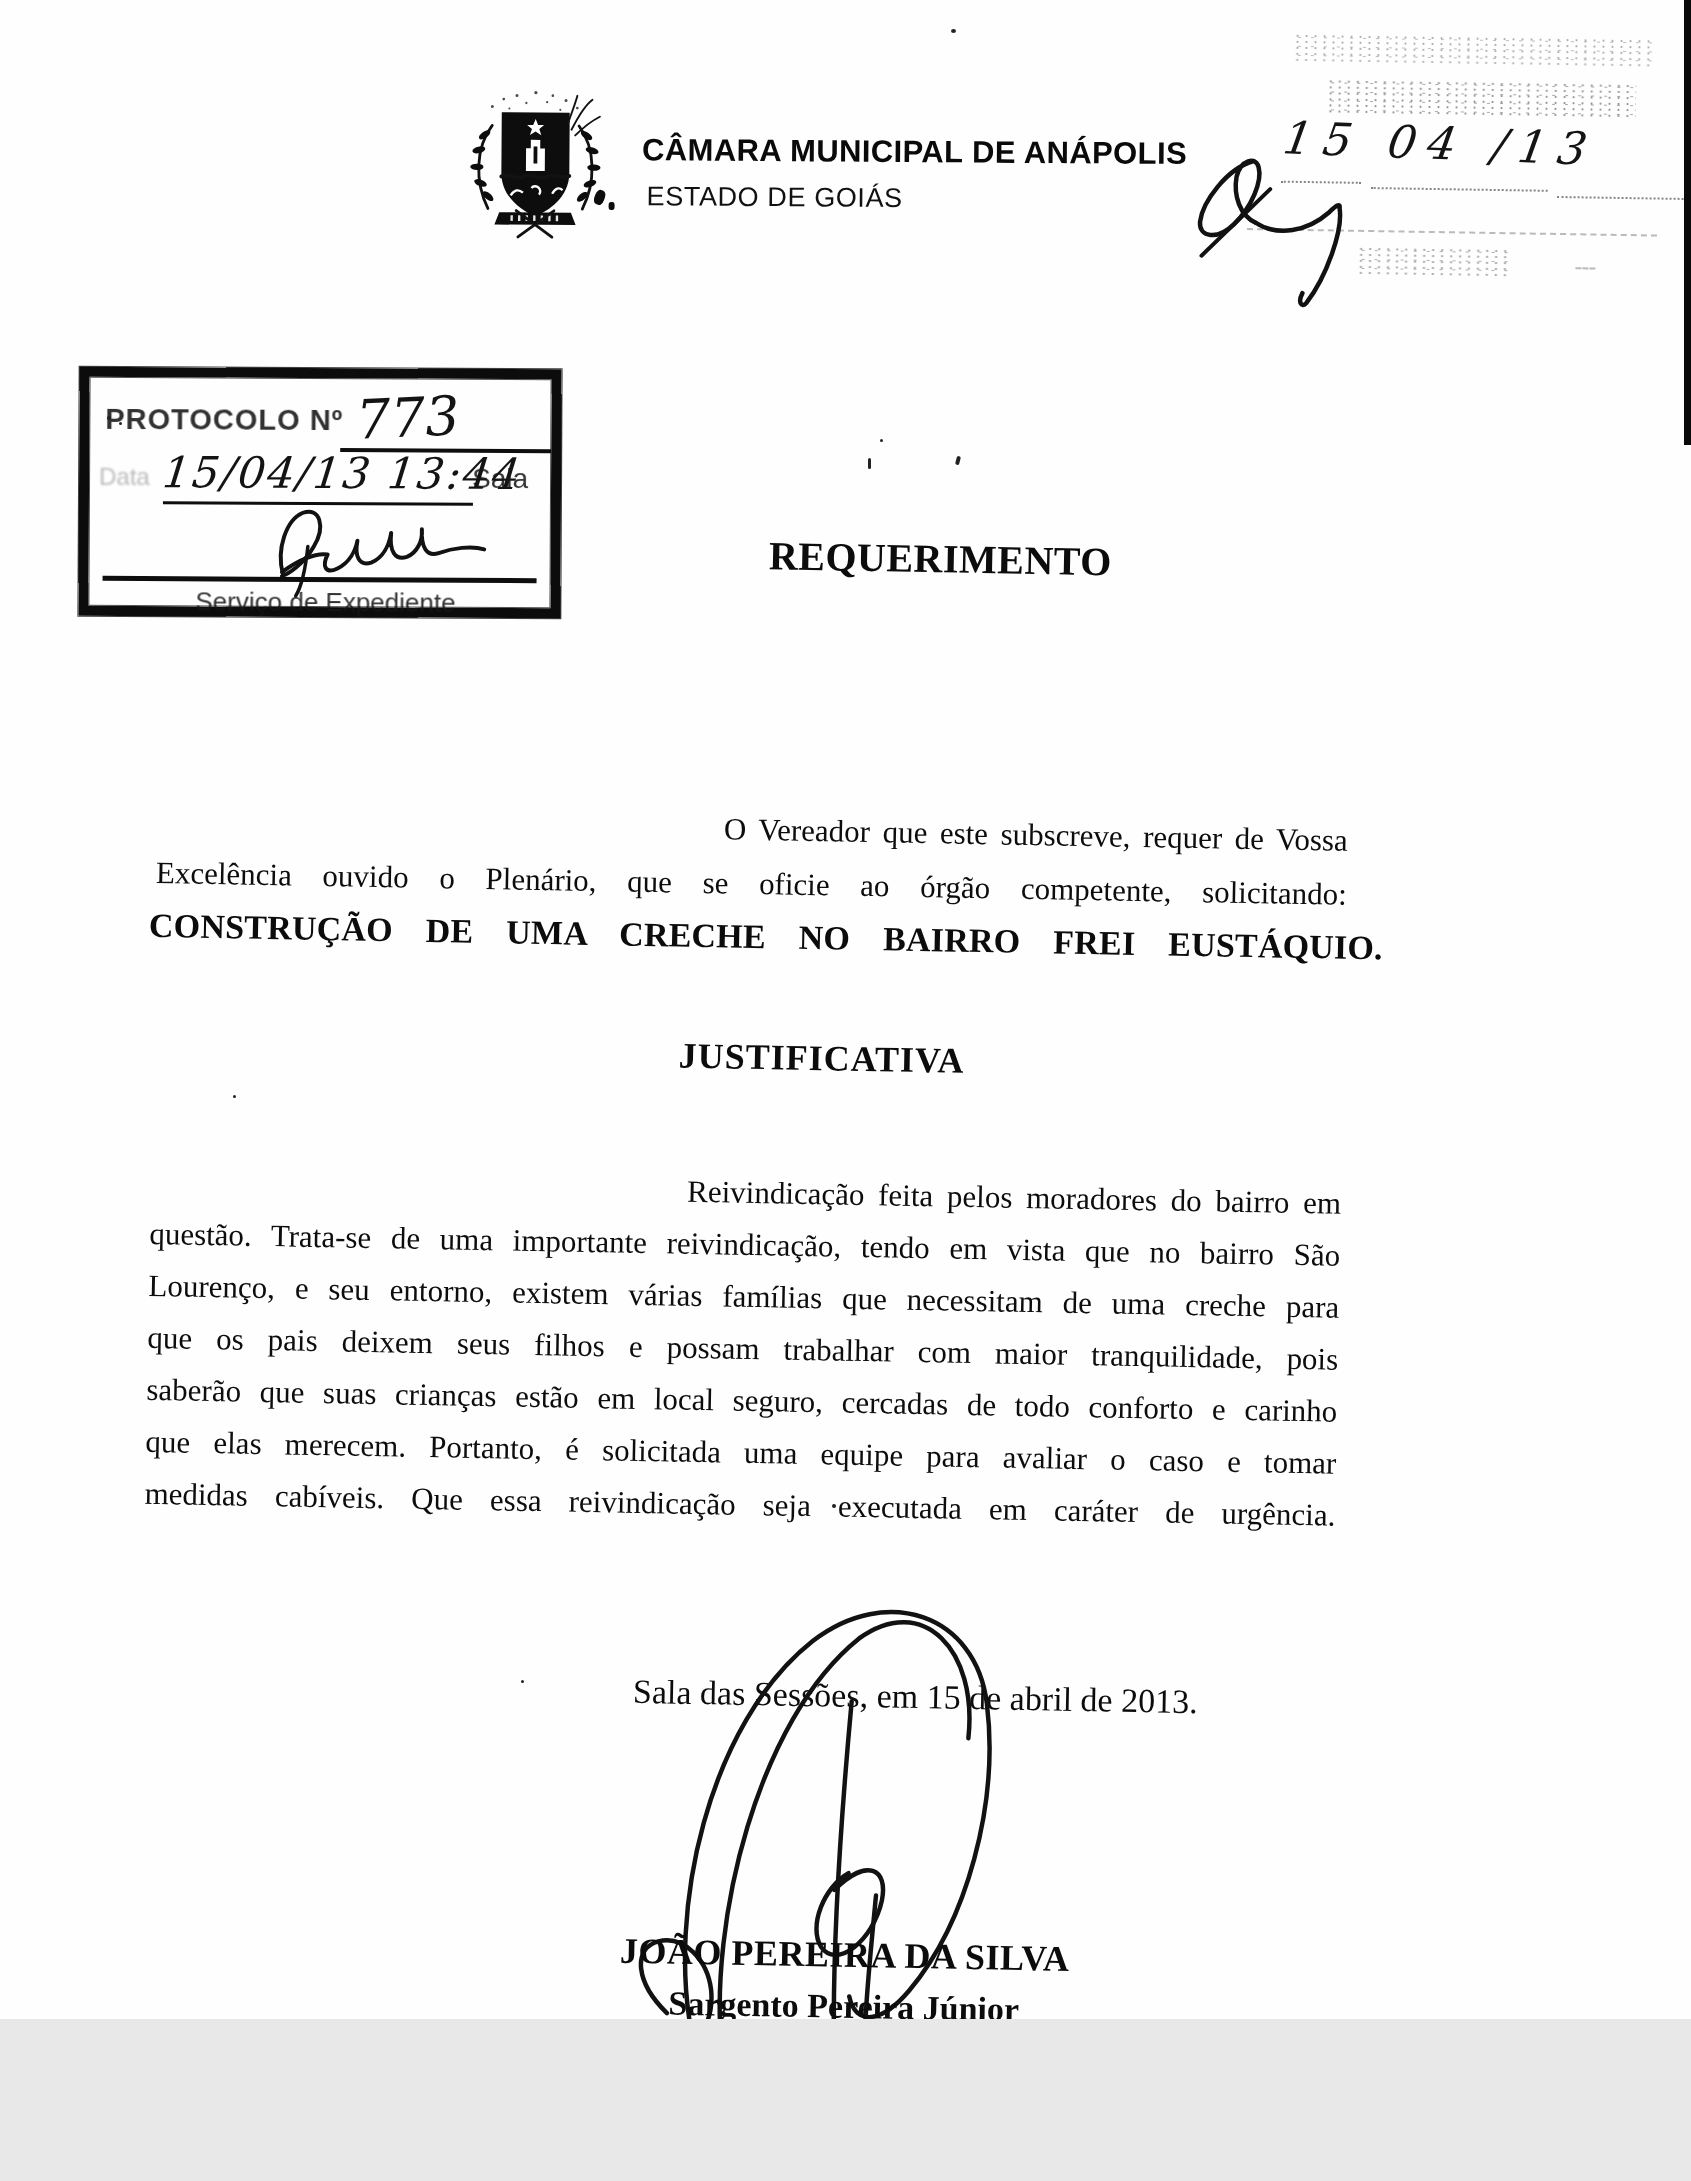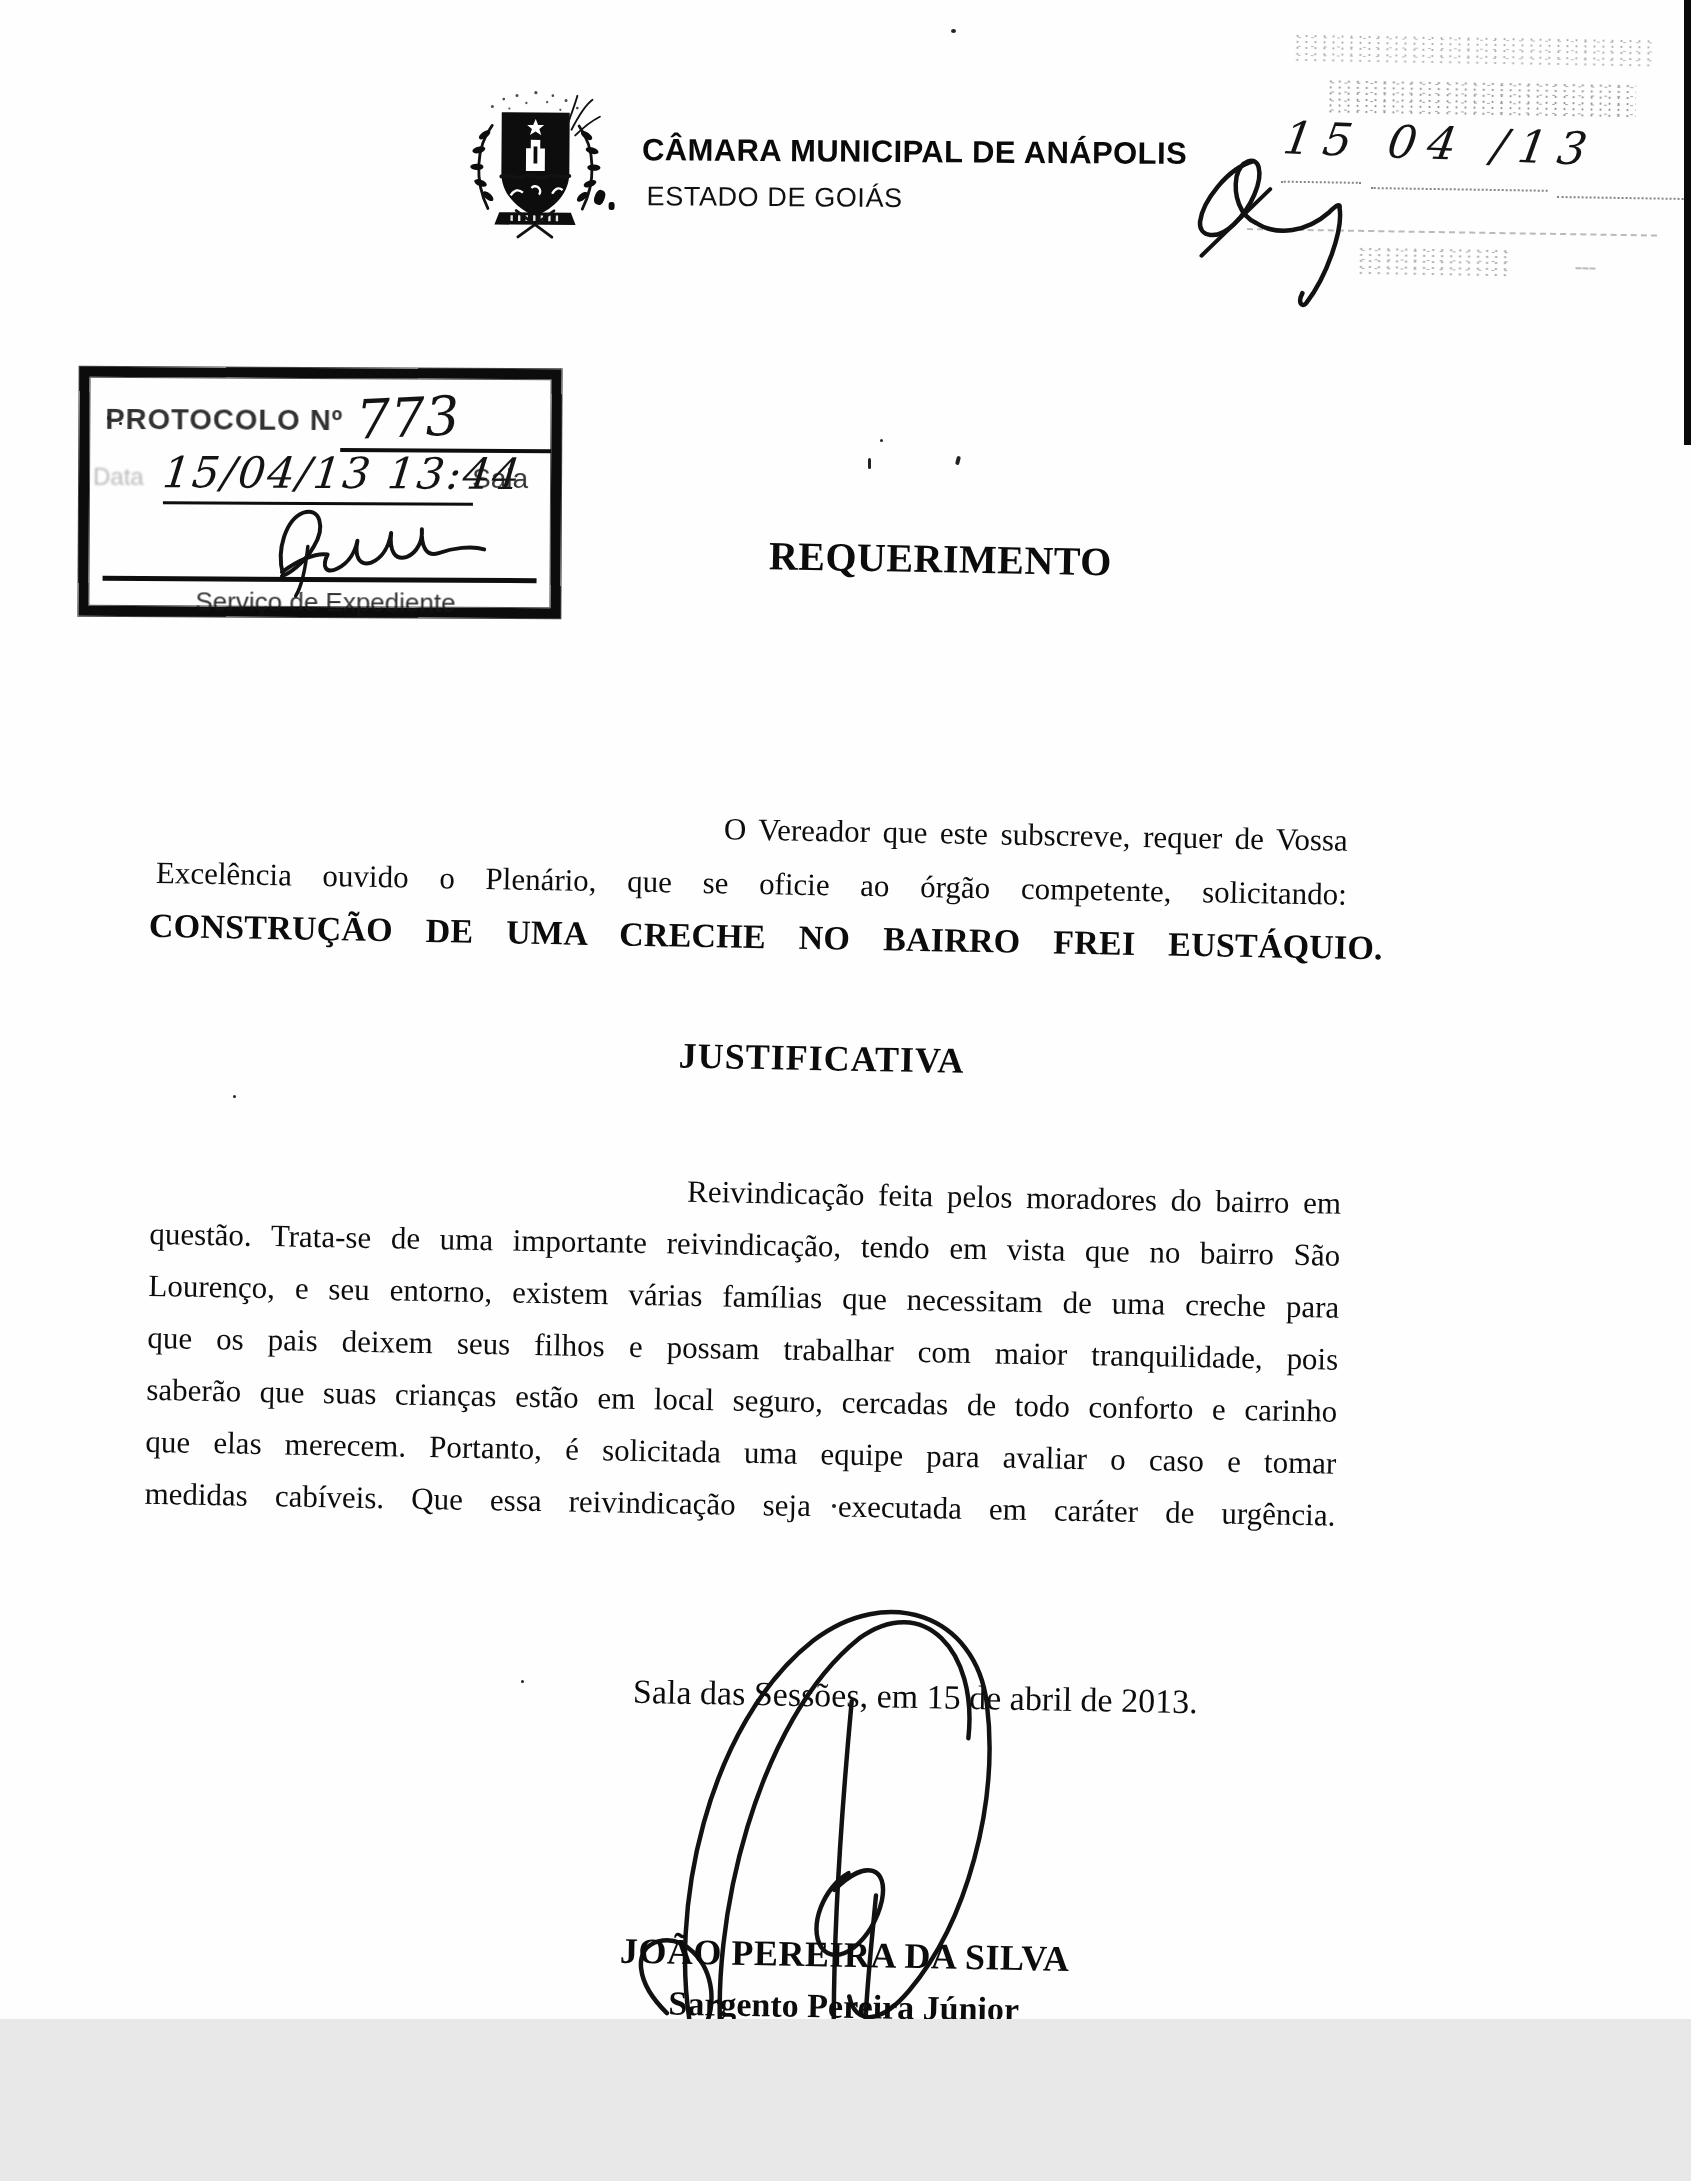--- a/index.html
+++ b/index.html
@@ -130,21 +130,21 @@
       <path class="ink" stroke-width="4" d="M92,78 L24,146"></path>
     </svg>
   </div>
 
   <div class="abs" style="left:1684px;top:0;width:8px;height:445px;background:#0a0a0a;"></div>
 
   <div id="stamp">
     <div class="abs stamp-print" style="left:16px;top:26px;font-size:29px;font-weight:bold;letter-spacing:1px;">PROTOCOLO Nº</div>
     <div class="abs hand" style="left:267px;top:8px;font-size:54px;transform:rotate(-3deg);">773</div>
     <div class="abs stamp-line" style="left:251px;top:70px;width:211px;"></div>
-    <div class="abs stamp-print" style="left:4px;top:86px;font-size:24px;opacity:.3;filter:blur(0.8px);">Data</div>
+    <div class="abs stamp-print" style="left:10px;top:86px;font-size:24px;opacity:.3;filter:blur(0.8px);">Data</div>
     <div class="abs hand" style="left:74px;top:70px;font-size:43px;letter-spacing:2px;transform:skewX(-6deg);">15/04/13 13:44</div>
     <div class="abs stamp-print" style="left:383px;top:84px;font-size:28px;">Sala</div>
     <div class="abs stamp-line" style="left:74px;top:124px;width:310px;height:3px;"></div>
     <svg class="abs" style="left:159px;top:117px;" width="259" height="109" viewBox="0 0 260 110">
       <path class="ink" stroke-width="4" d="M35,80 C28,55 38,25 55,18 C72,12 78,32 66,52 C56,70 40,80 34,82"></path>
       <path class="ink" stroke-width="4" d="M34,78 C50,66 68,58 80,60 C74,72 78,80 90,74 C102,68 108,56 110,46 C107,62 112,72 124,68 C136,63 142,50 144,38 C142,56 148,66 160,62 C170,58 176,46 175,34 C174,52 180,62 192,58 C206,53 225,50 238,54"></path>
       <path class="ink" stroke-width="3.5" d="M60,52 C58,72 54,92 48,102"></path>
     </svg>
     <div class="abs stamp-line" style="left:14px;top:199px;width:434px;height:5px;"></div>
     <div class="abs stamp-print" style="left:107px;top:209px;font-size:26px;">Serviço de Expediente</div>

